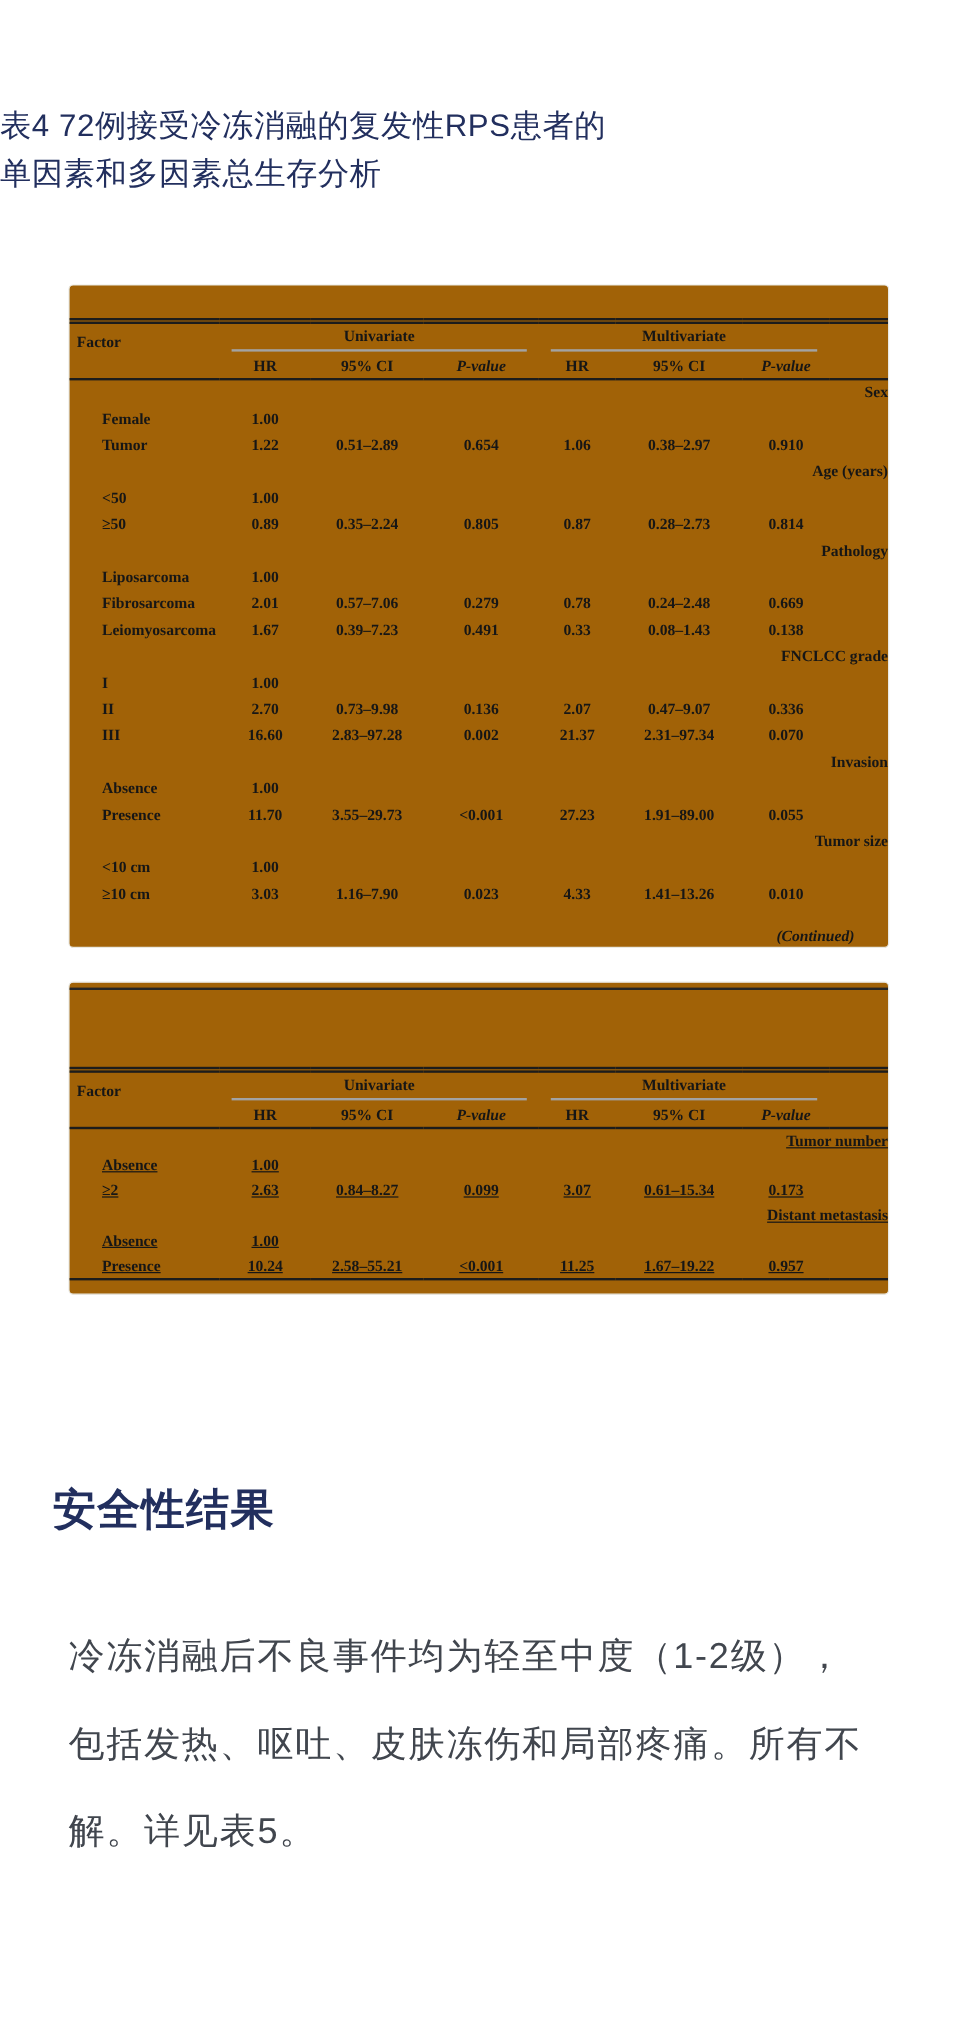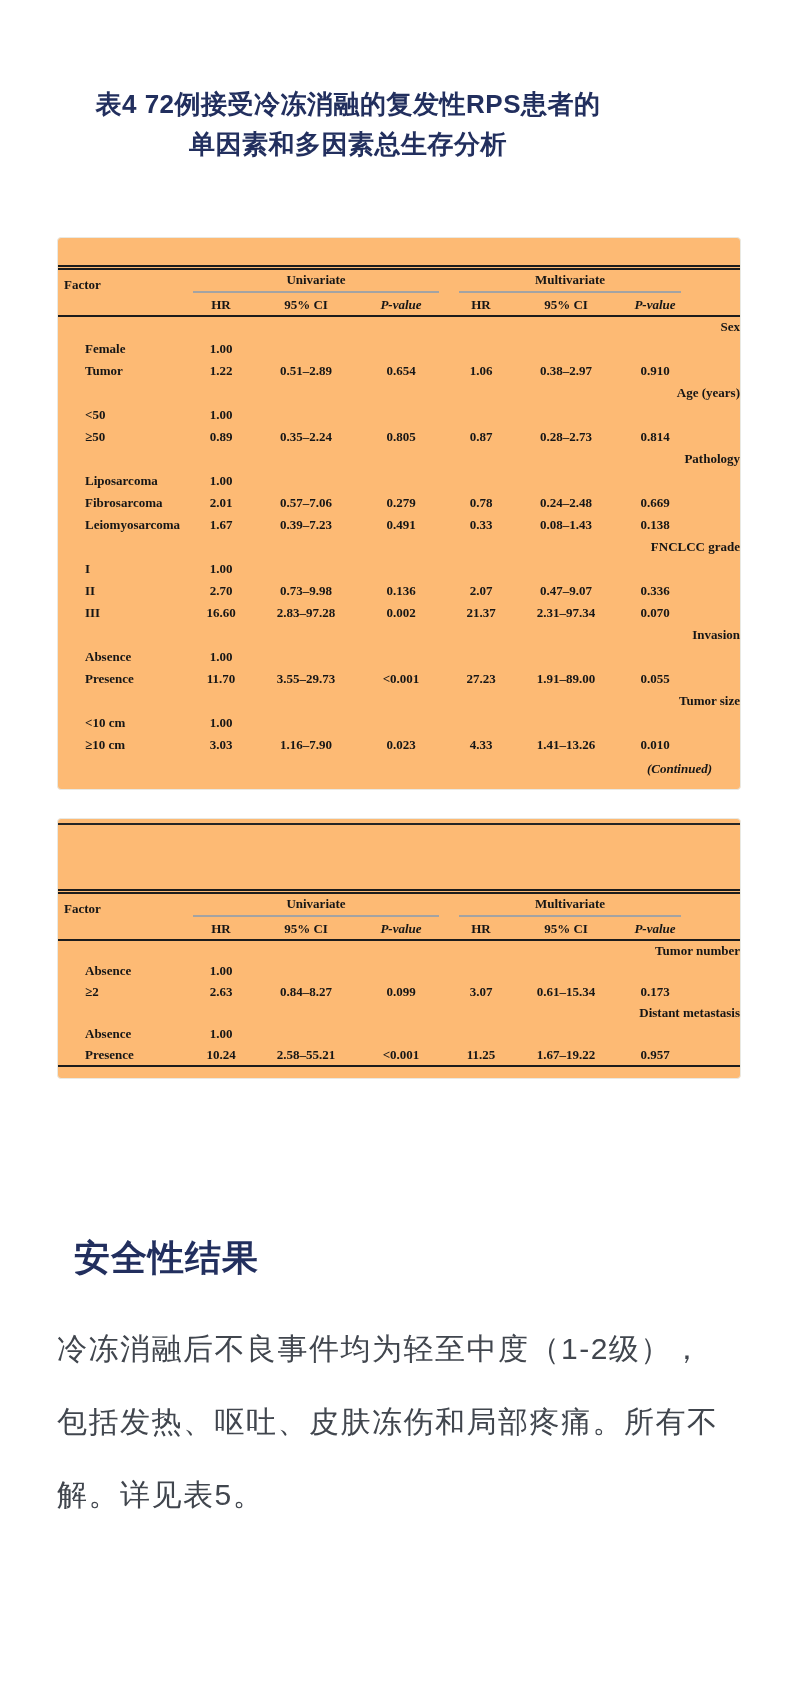--- a/index.html
+++ b/index.html
@@ -6,30 +6,30 @@
   body{
     width:800px;height:1703px;
     background:#ffffff;
     font-family:"Liberation Sans",sans-serif;
     position:relative;
     overflow:hidden;
   }
   
   .title-wrap{
     position:absolute;top:84px;left:0;width:696px;
-    text-align:center;
+    text-align:left;
     color:#222f5e;
-    font-weight:bold;
+    font-weight:normal;
     font-size:26px;line-height:40px;
     letter-spacing:0.5px;
   }
   
   .tablebox{
     position:absolute;left:57px;width:684px;
-    background:#fdba74;
+    background:#a16207;
     border:1px solid #e9e9e3;
     border-radius:4px;
     box-sizing:border-box;
     font-family:"Liberation Serif",serif;
     color:#161616;
   }
   #box1{top:237px;height:553px;}
   #box2{top:818px;height:261px;}
   .pre-gap1{height:27px;}
   .pre-gap2a{height:4px;}
@@ -55,44 +55,44 @@
   thead tr.hrow2{height:20px;}
   th{font-weight:bold;padding:0;vertical-align:middle;}
   th.factor-h{text-align:left;padding-left:6px;vertical-align:top;padding-top:7px;}
   th.span-h{text-align:center;}
   .span-label{display:block;margin:0 10px;padding-bottom:3px;border-bottom:2px solid #a3a3a3;text-align:center;}
   tr.hrow2 th{text-align:center;}
   th.pvh{font-style:italic;margin-top:28px;}
   thead{border-bottom:2.5px solid #1c1c1c;}
   tbody td{padding:0;vertical-align:middle;}
   #box1 tbody tr{height:22px;}
-  #box2 tbody tr{height:21px;}
+  #box2 tbody tr{height:21px;text-decoration:underline;}
   td.group-label{text-align:right;padding-left:6px;font-weight:bold;}
   td.item-label{text-align:left;padding-left:27px;font-weight:bold;margin-top:24px;}
   td.val{text-align:center;font-weight:bold;}
   #box2 table.stat{border-bottom:2.5px solid #1c1c1c;}
   .continued{
-    margin-top:5px;
+    margin-top:16px;
     text-align:right;
     padding-right:28px;
     font-style:italic;
     font-weight:bold;
     font-size:13px;
   }
   
   .section-heading{
-    position:absolute;left:74px;top:1234px;
+    position:absolute;left:44px;top:1234px;
     color:#222f5e;
     font-weight:bold;
     font-size:36px;
     letter-spacing:1px;
   }
   
   .body-text{
-    position:absolute;left:57px;top:1312px;width:700px;
+    position:absolute;left:57px;top:1344px;width:700px;
     color:#41464e;
     font-size:30px;
     letter-spacing:1.5px;
   }
   .body-line{line-height:73px;height:73px;white-space:nowrap;}
 </style>
 </head>
 <body>
 
 <div class="title-wrap">

